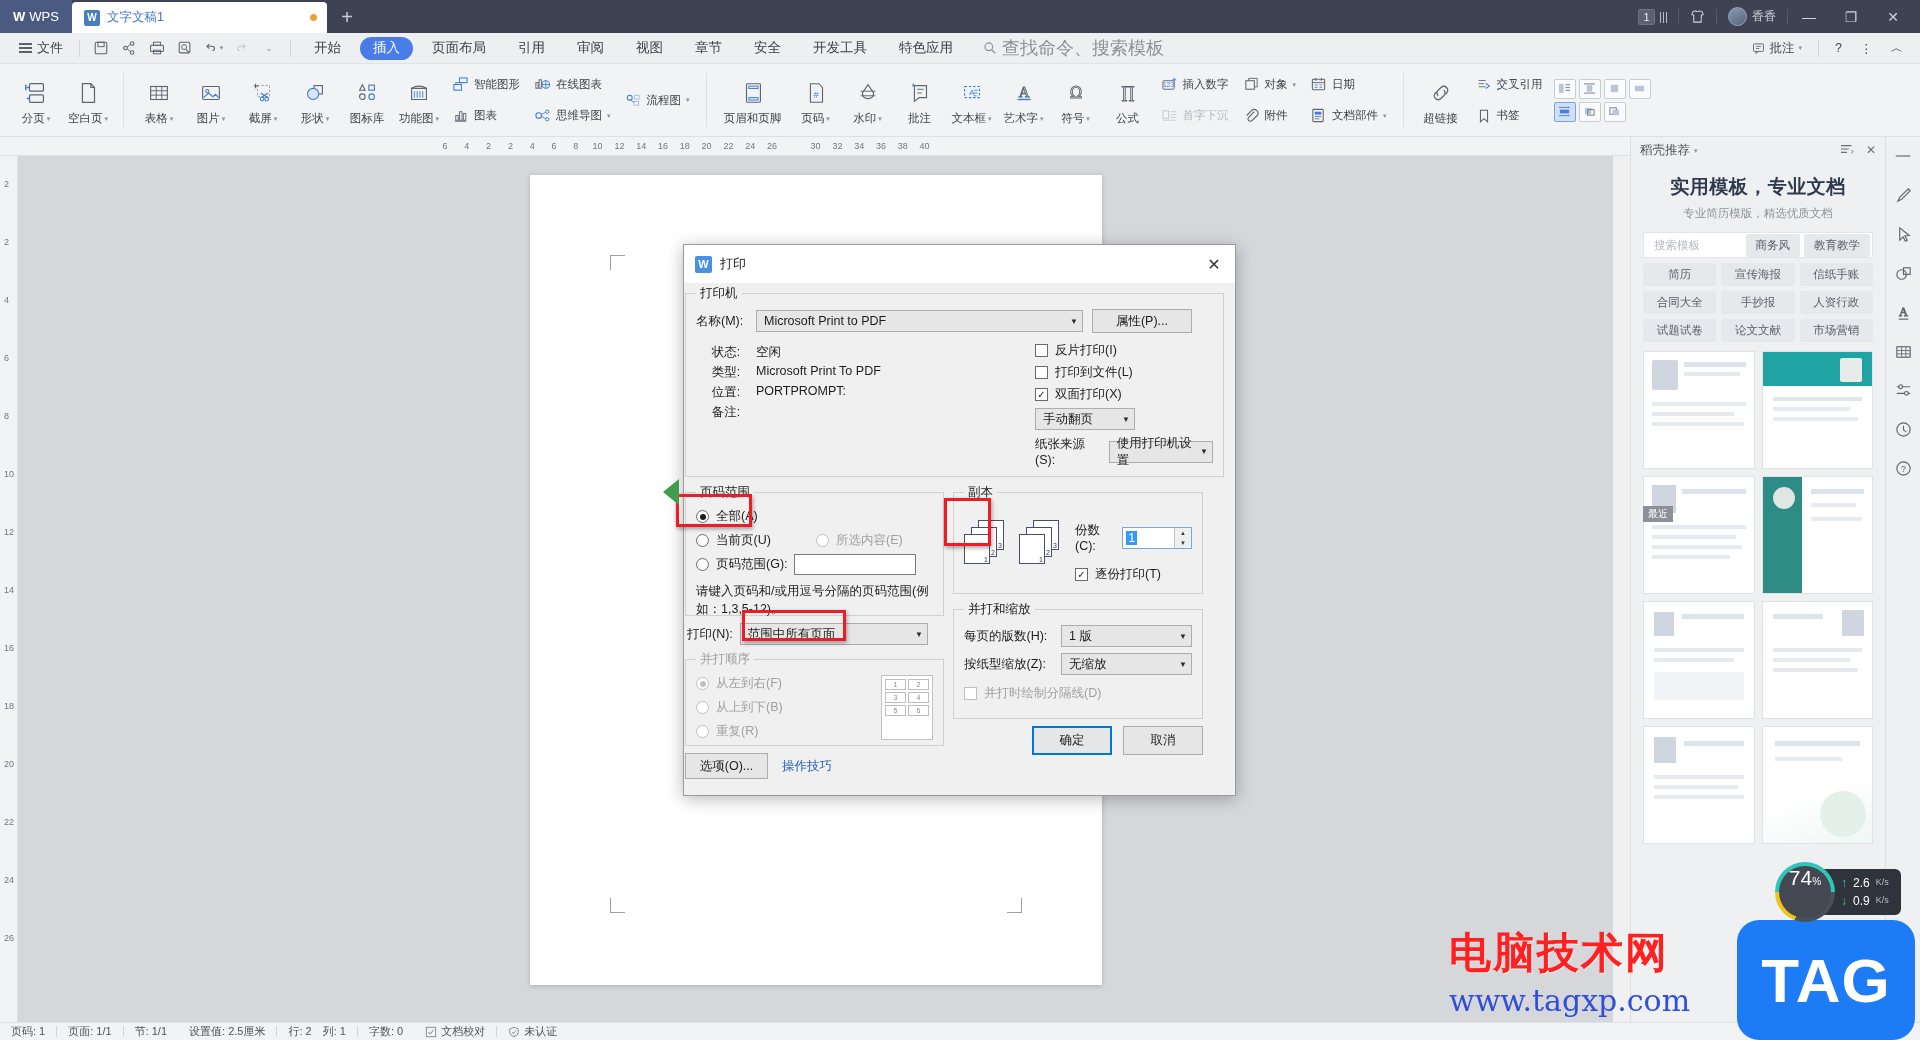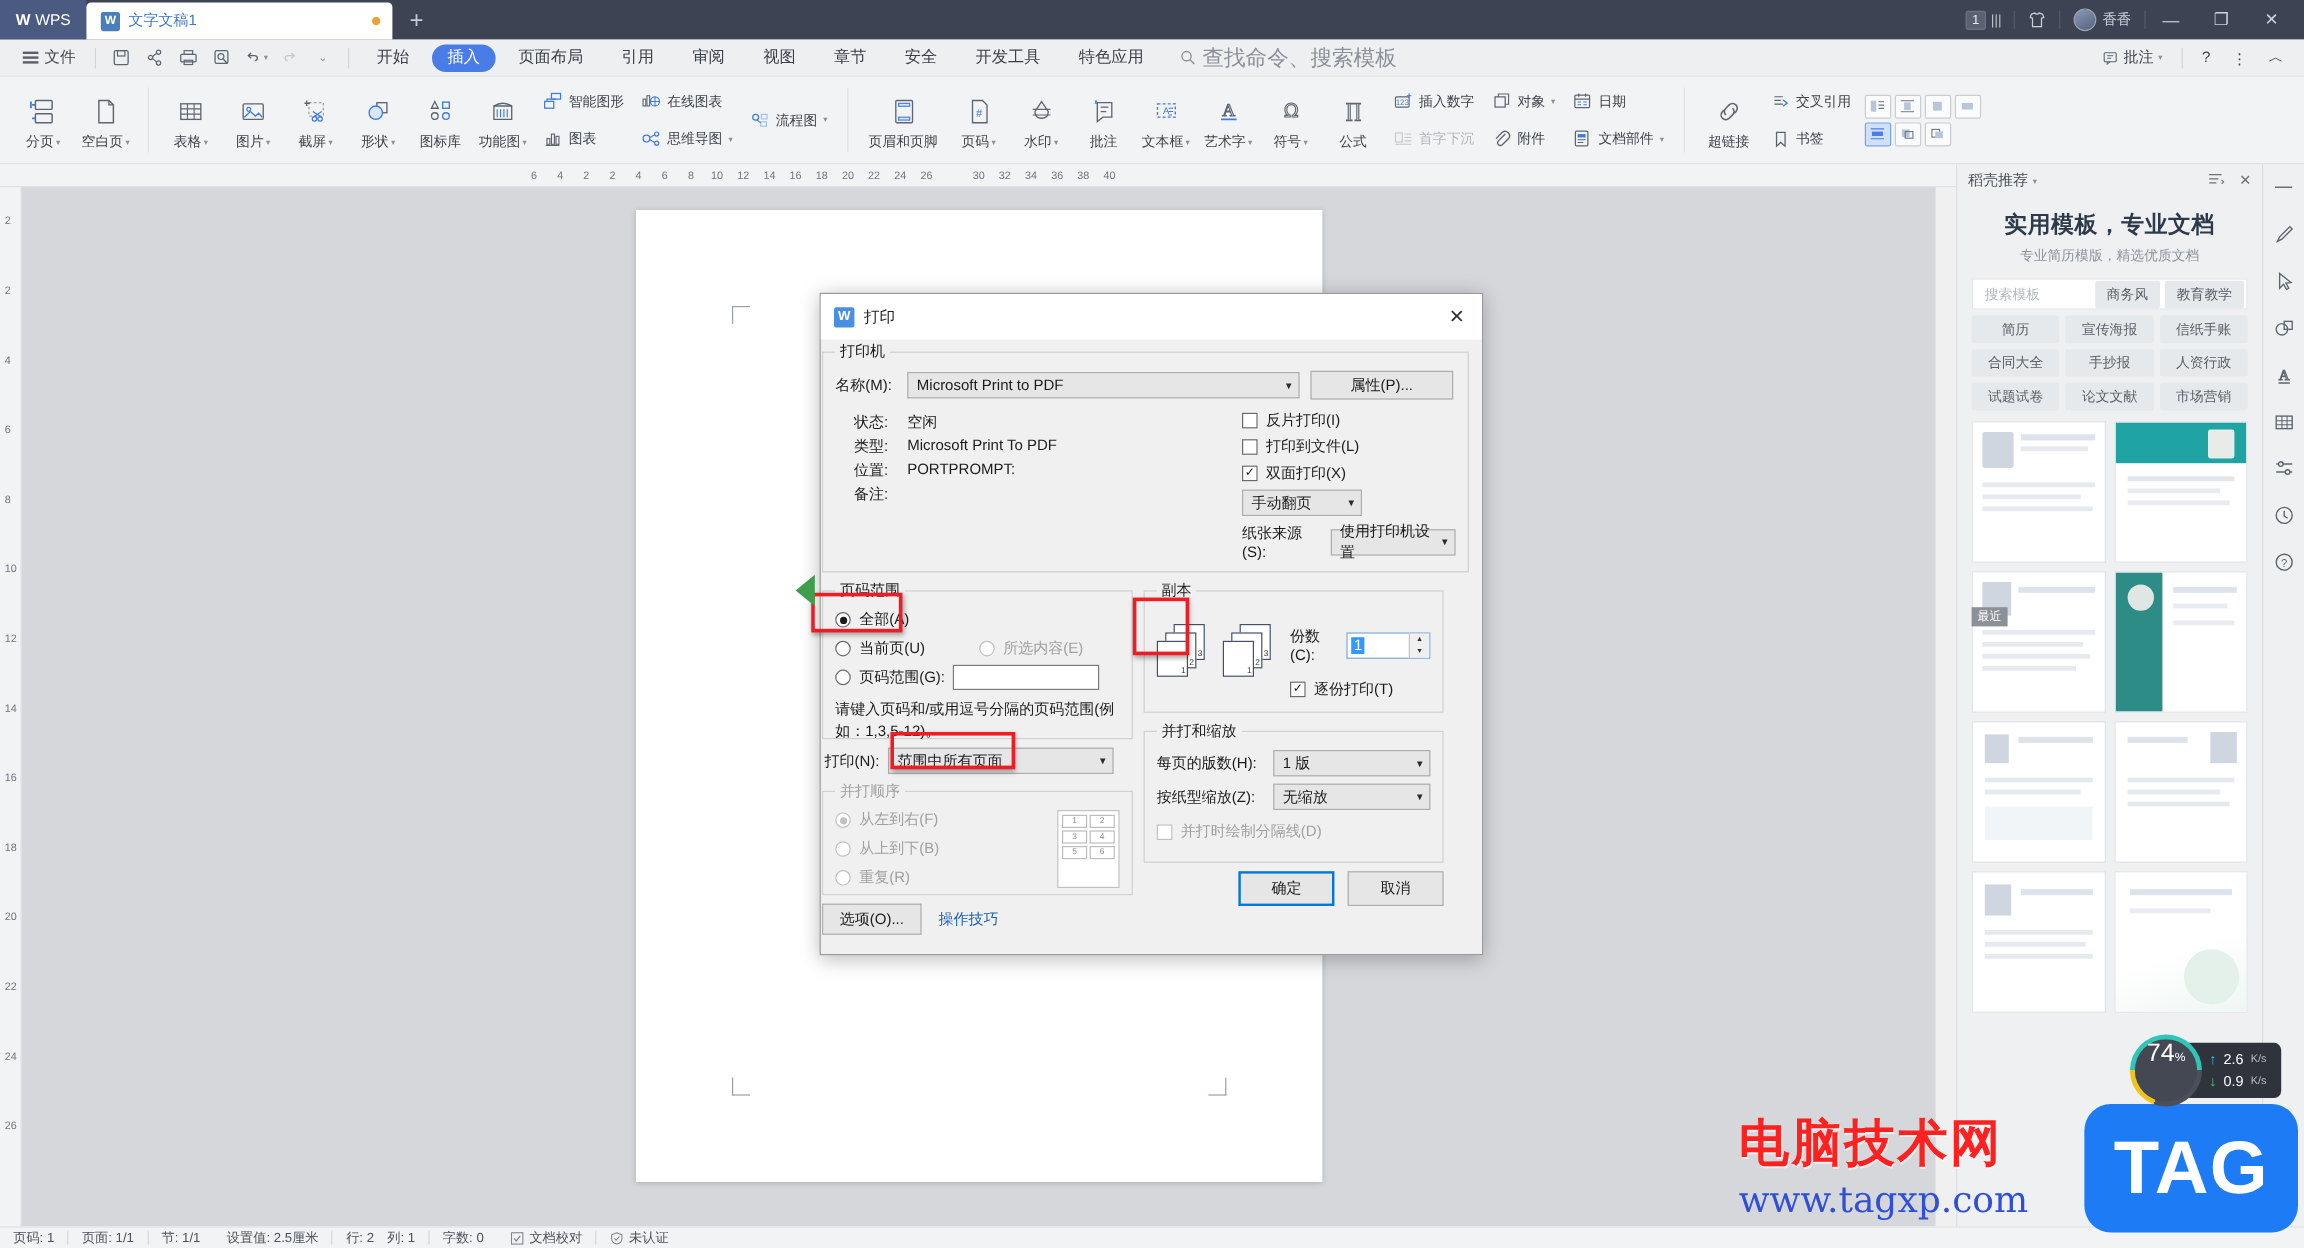--- a/index.html
+++ b/index.html
@@ -341,21 +341,21 @@
   .wm {
     position: absolute; left: 1449px; top: 925px;
     font-family: "DejaVu Serif", "Liberation Serif", serif;
   }
   .wm .cn {
     font-size: 42px; font-weight: bold; color: #ff2020; letter-spacing: 2px;
     text-shadow: 1px 1px 0 rgba(255,255,255,.6);
   }
   .wm .url { font-size: 30px; color: #2f4fd8; margin-top: 2px; letter-spacing: 0px; }
   .tagbox {
-    position: absolute; left: 1737px; top: 920px; width: 178px; height: 107px;
+    position: absolute; left: 1737px; top: 920px; width: 178px; height: 120px;
     background: #1d7bf5; border-radius: 22px;
     display: flex; align-items: center; justify-content: center;
   }
   .tagbox span {
     color: #fff; font-size: 62px; font-weight: bold; letter-spacing: 1px;
     font-family: "Liberation Sans", sans-serif;
   }
 </style>
 </head>
 <body>
@@ -956,21 +956,21 @@
     <div class="dlg-body">
 
       <fieldset class="grp">
         <legend>打印机</legend>
         <div class="frow">
           <span class="flabel">名称(M):</span>
           <div class="combo" style="width:327px">
             <span>Microsoft Print to PDF</span>
             <span class="arw">▼</span>
           </div>
-          <div class="btn" style="width:119px;margin-left:9px">属性(P)...</div>
+          <div class="btn" style="width:100px;margin-left:9px">属性(P)...</div>
         </div>
 
         <div style="display:flex">
           <div style="flex:1;padding-top:6px">
             <div class="kv">
               <span class="k">状态:</span>
               <span class="v">空闲</span>
             </div>
             <div class="kv">
               <span class="k">类型:</span>

